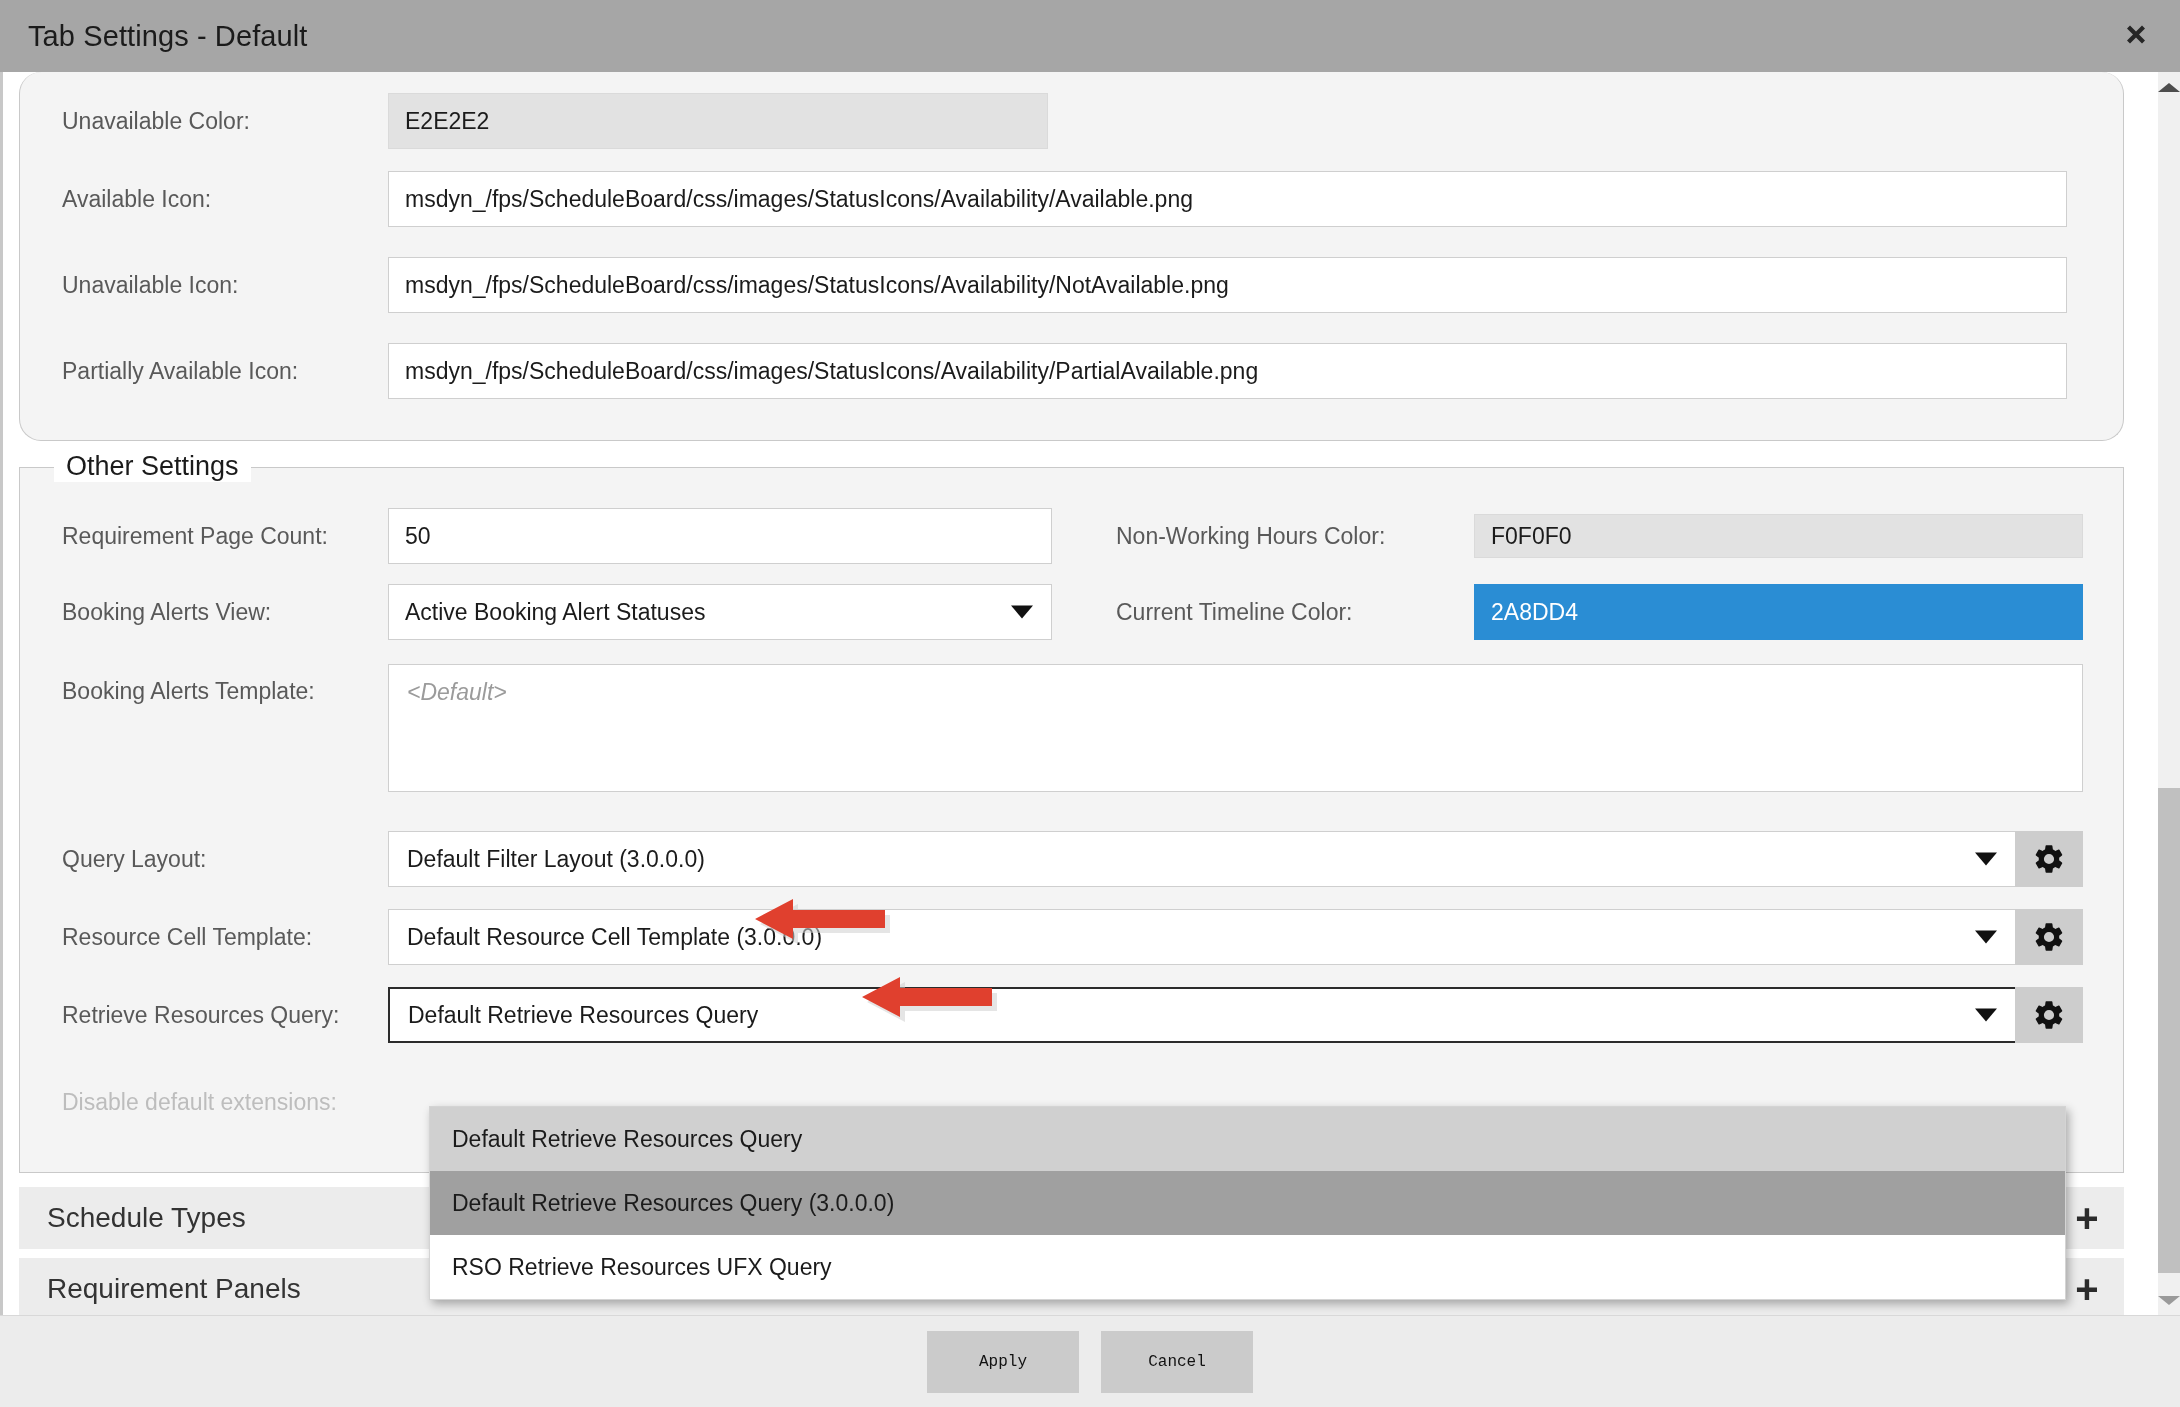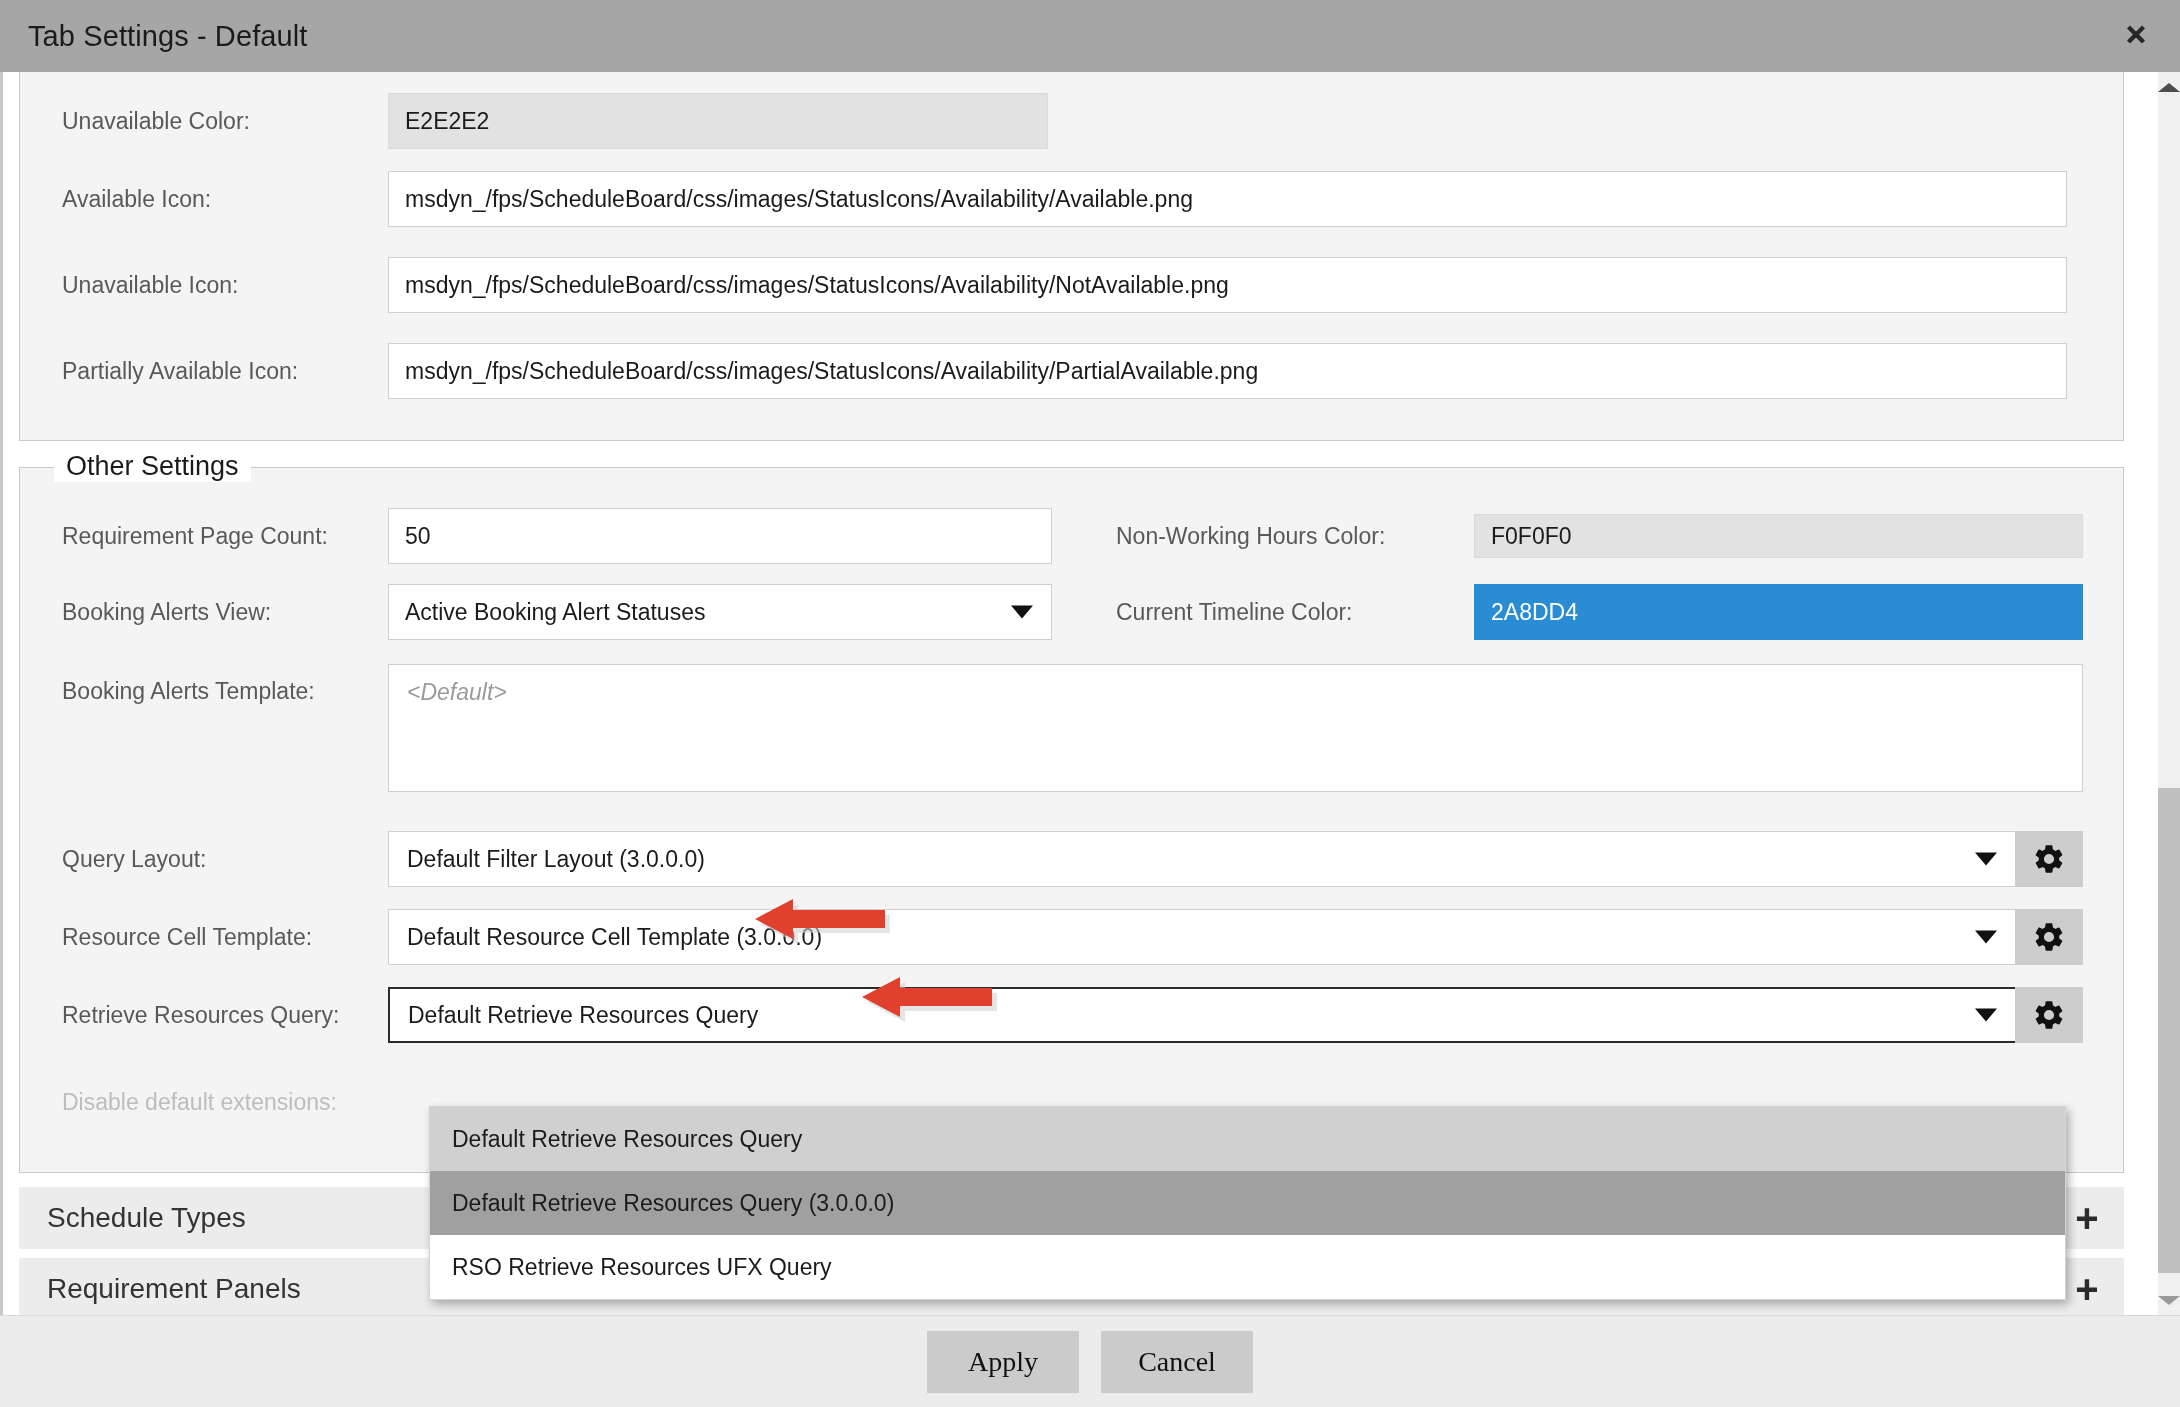--- a/index.html
+++ b/index.html
@@ -311,23 +311,23 @@
     display: flex;
     align-items: center;
     justify-content: center;
     gap: 22px;
   }
   .btn {
     width: 152px;
     height: 62px;
     background: #cbcbcb;
     border: none;
-    font-size: 28px;
+    font-size: 16px;
     color: #111111;
-    font-family: Liberation Serif, serif;
+    font-family: Liberation Mono, monospace;
     cursor: pointer;
   }
   .spacer-20 { height: 20px; }
   .gap-white { height: 26px; background: #ffffff; }
 </style>
 </head>
 <body>
 
 <div class="window">
 
@@ -337,21 +337,21 @@
       <svg width="30" height="30" viewBox="0 0 30 30" aria-hidden="true">
         <path d="M6 7.5 L9 4.5 L15 10.5 L21 4.5 L24 7.5 L18 13.5 L24 19.5 L21 22.5 L15 16.5 L9 22.5 L6 19.5 L12 13.5 Z" fill="#262626"></path>
       </svg>
     </div>
   </div>
 
   <div class="body-area">
     <div class="content-col">
       <div class="scroll-region">
 
-        <div class="groupbox top" style="padding:14px 0 26px 0;">
+        <div class="groupbox top" style="padding:14px 0 26px 0;border-radius:22px;">
 
           <div class="row avail-row" style="height:70px;">
             <div class="lbl">Unavailable Color:</div>
             <div class="field readonly" style="flex:0 0 660px;">
               <span class="field-text">E2E2E2</span>
             </div>
           </div>
 
           <div class="row avail-row">
             <div class="lbl">Available Icon:</div>

